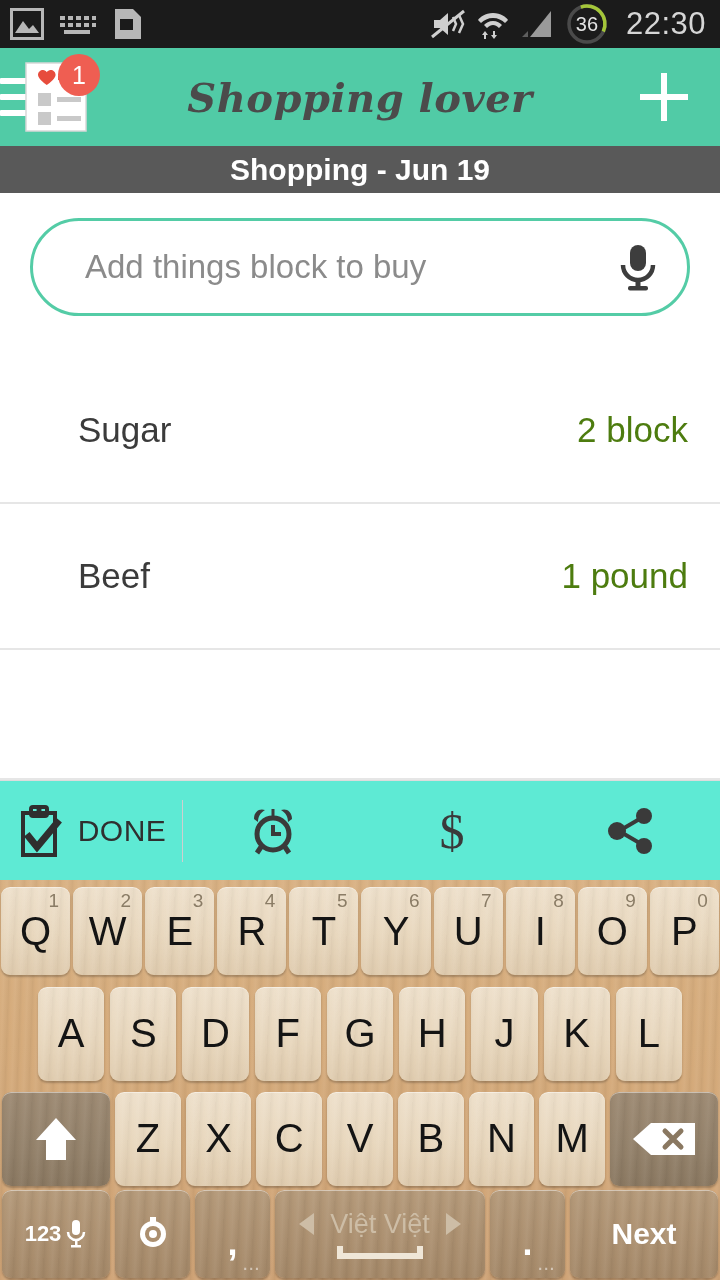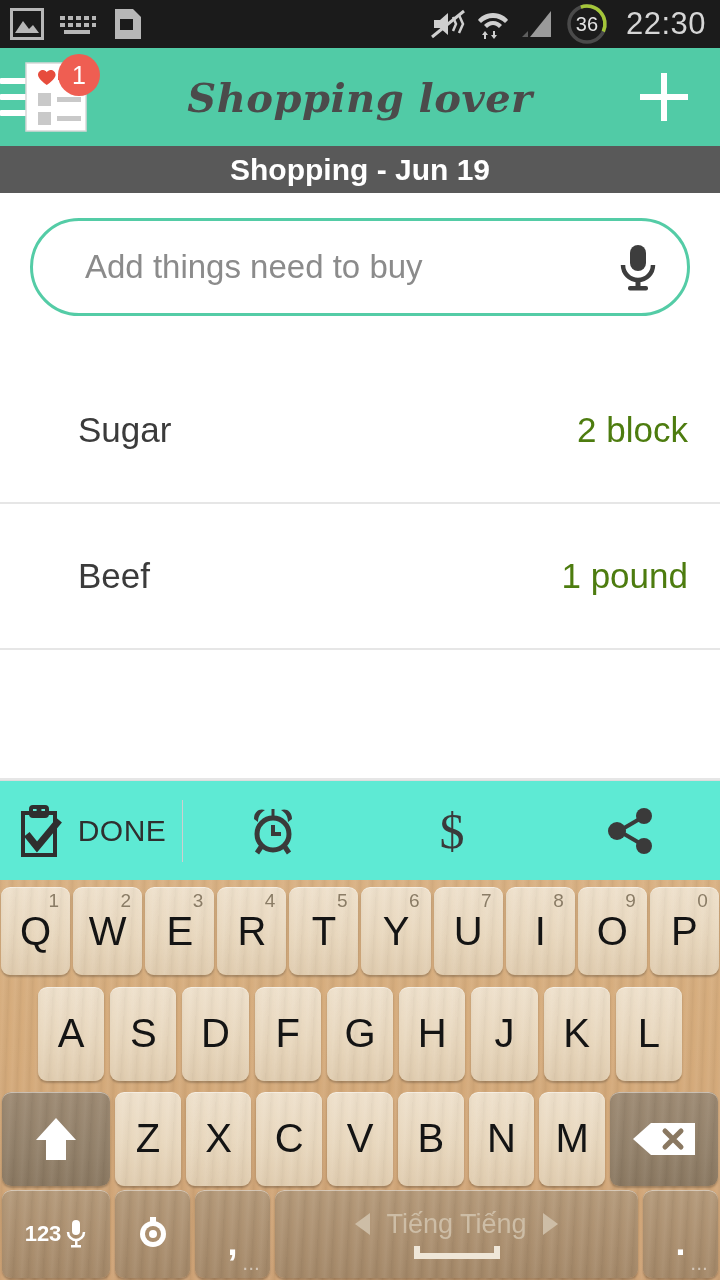--- a/index.html
+++ b/index.html
@@ -249,21 +249,21 @@
     <div class="app-title">Shopping lover</div>
     <div class="plus-btn"></div>
   </div>
 
   <div class="subbar">
     <span class="subbar-text">Shopping - Jun 19</span>
   </div>
 
   <div class="inputwrap">
     <div class="addfield">
-      <span class="ph">Add things need to buy</span>
+      <span class="ph">Add things block to buy</span>
       <svg class="mic" viewBox="0 0 42 48">
         <rect x="13" y="2" width="16" height="26" rx="8" fill="#3d3d3d"></rect>
         <path d="M6 22 a15 15 0 0 0 30 0" fill="none" stroke="#3d3d3d" stroke-width="4.5"></path>
         <rect x="18.5" y="36" width="5" height="8" fill="#3d3d3d"></rect>
         <rect x="11" y="43" width="20" height="4.5" rx="2" fill="#3d3d3d"></rect>
       </svg>
     </div>
   </div>
 
   <div class="list">
@@ -444,27 +444,30 @@
           <rect x="14" y="0" width="6" height="6" fill="#ffffff"></rect>
         </svg>
       </div>
       <div class="key tan kcomma">
         <span>,</span>
         <span class="dots">...</span>
       </div>
       <div class="key tan kspace">
         <span class="space-lbl">
           <span class="tri-l"></span>
-          <span>Tiếng Tiếng</span>
+          <span>Việt Việt</span>
           <span class="tri-r"></span>
         </span>
         <svg width="92" height="16" viewBox="0 0 92 16">
           <path d="M6 2 V12 H86 V2" fill="none" stroke="#efe6d7" stroke-width="6"></path>
         </svg>
       </div>
       <div class="key tan kdot">
         <span>.</span>
         <span class="dots">...</span>
       </div>
+      <div class="key tan knext">
+        <span>Next</span>
+      </div>
     </div>
 
   </div>
 </div>
 
 </body></html>

